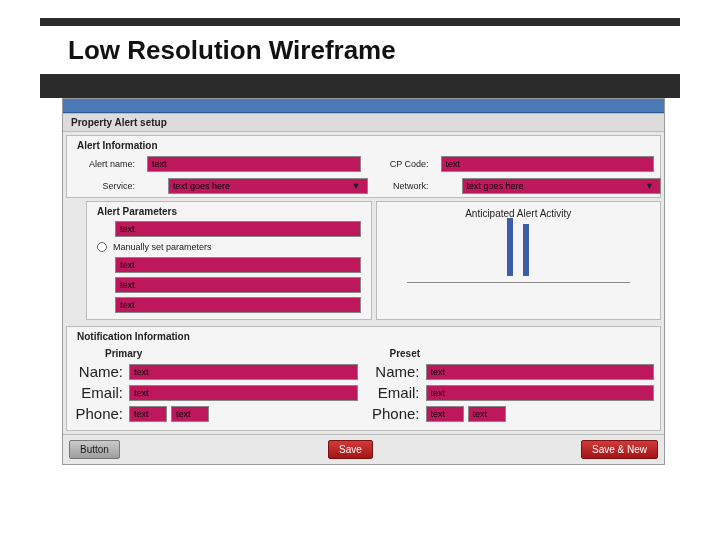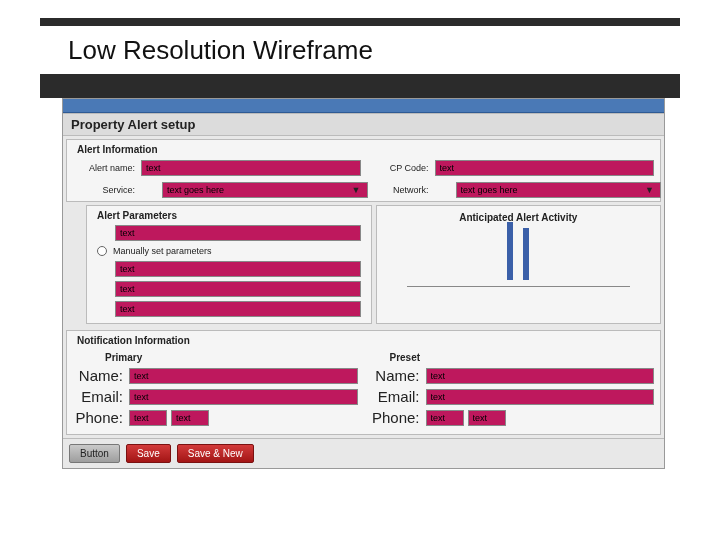--- a/index.html
+++ b/index.html
@@ -2,50 +2,50 @@
 <html><head>
 <meta charset="utf-8">
 <style>
   * { box-sizing: border-box; margin: 0; padding: 0; }
   html, body { width: 720px; height: 540px; font-family: Arial, Helvetica, sans-serif; background: #fff; }
   .page { width: 720px; height: 540px; position: relative; }
   
   .header-area { margin: 18px 40px 0 40px; }
   .dark-bar { height: 8px; background: #2b2b2b; }
   .title-row { display:flex; align-items:center; height:48px; }
-  .title-row h1 { font-size: 26px; font-weight: 400; color: #111; padding-left: 28px; }
+  .title-row h1 { font-size: 26px; font-weight: 700; color: #111; padding-left: 28px; }
   
   .app { margin: 0 55px 0 62px; border: 1px solid #999; background: #e8e8e8; font-size: 10px; color: #222; }
   .blue-strip { height: 14px; background: #4a79b6; border-bottom: 1px solid #2e5a94; }
-  .section-hd { background: #dcdcdc; border-top: 1px solid #bbb; border-bottom: 1px solid #bbb; padding: 3px 8px; font-weight: bold; font-size: 13px; }
+  .section-hd { background: #dcdcdc; border-top: 1px solid #bbb; border-bottom: 1px solid #bbb; padding: 3px 8px; font-weight: bold; font-size: 10px; }
   .sub-hd { font-weight: bold; font-size: 10px; padding: 4px 10px 2px 10px; }
   .panel { background: #f5f5f5; border: 1px solid #bbb; margin: 3px; }
   .row { display: flex; align-items: center; padding: 3px 6px; gap: 6px; }
-  .col { flex: 1; display: flex; align-items: center; gap: 6px; }
+  .col { flex: 1; display: flex; align-items: center; gap: 12px; }
   .lbl { width: 62px; text-align: right; font-size: 9px; color: #222; }
   .lbl-narrow { width: 50px; text-align: right; font-size: 15px; }
   input.txt { border: 1px solid #888; background: #be185d; font-size: 9px; padding: 2px 4px; height: 16px; }
   .txt-wide { flex: 1; }
   .two-col { display: flex; gap: 4px; padding: 0 3px 3px 3px; margin-left: 20px; }
   .half { flex: 1; border: 1px solid #bbb; background: #f5f5f5; }
   .radio-row { display:flex; align-items:center; gap:6px; padding: 3px 10px; font-size:9px; }
   .radio { width:10px; height:10px; border:1px solid #666; border-radius:50%; background:#fff; display:inline-block; }
   .indent-field { padding: 2px 10px 2px 28px; }
   .indent-field input { width: 100%; }
-  .activity-title { text-align:center; font-size:10px; font-weight:bold; padding:6px 0 2px 0; }
+  .activity-title { text-align:center; font-size:10px; font-weight:normal; padding:6px 0 2px 0; }
   .chart-area { height: 62px; display:flex; align-items:flex-end; justify-content:center; gap:10px; padding-bottom:6px; border-bottom:1px solid #888; margin: 0 30px 8px 30px; }
   .bar { width: 6px; background:#3a5fa8; }
   .notif { display:flex; gap:0; }
   .notif .side { flex:1; padding: 2px 6px 6px 6px; }
   .notif .side .hdr { font-size:10px; font-weight:bold; padding: 2px 0 2px 32px; }
   .notif .side .hdr.r { padding-left: 20px; }
   .nrow { display:flex; align-items:center; gap:6px; padding:2px 0; }
   .phone-group { display:flex; gap:4px; }
   .phone-group input { width: 38px; }
-  .btn-bar { display:flex; justify-content:flex-start; gap:6px; padding:5px 6px; background:#e8e8e8; border-top:1px solid #bbb; }
+  .btn-bar { display:flex; justify-content:space-between; gap:6px; padding:5px 6px; background:#e8e8e8; border-top:1px solid #bbb; }
   .btn { font-size:10px; color:#fff; padding:3px 10px; border:1px solid #7a1111; border-radius:2px; background: linear-gradient(#d23a3a,#a31515); cursor:pointer; }
   .btn.gray { background: linear-gradient(#c9c9c9,#9e9e9e); border-color:#777; color:#222; }
   .tri { font-size:9px; margin-left:-16px; pointer-events:none; }
   .sel-wrap { flex:1; display:flex; align-items:center;padding-left:21px; }
 </style>
 </head>
 <body>
 
 <div class="page">
   <div class="header-area">

